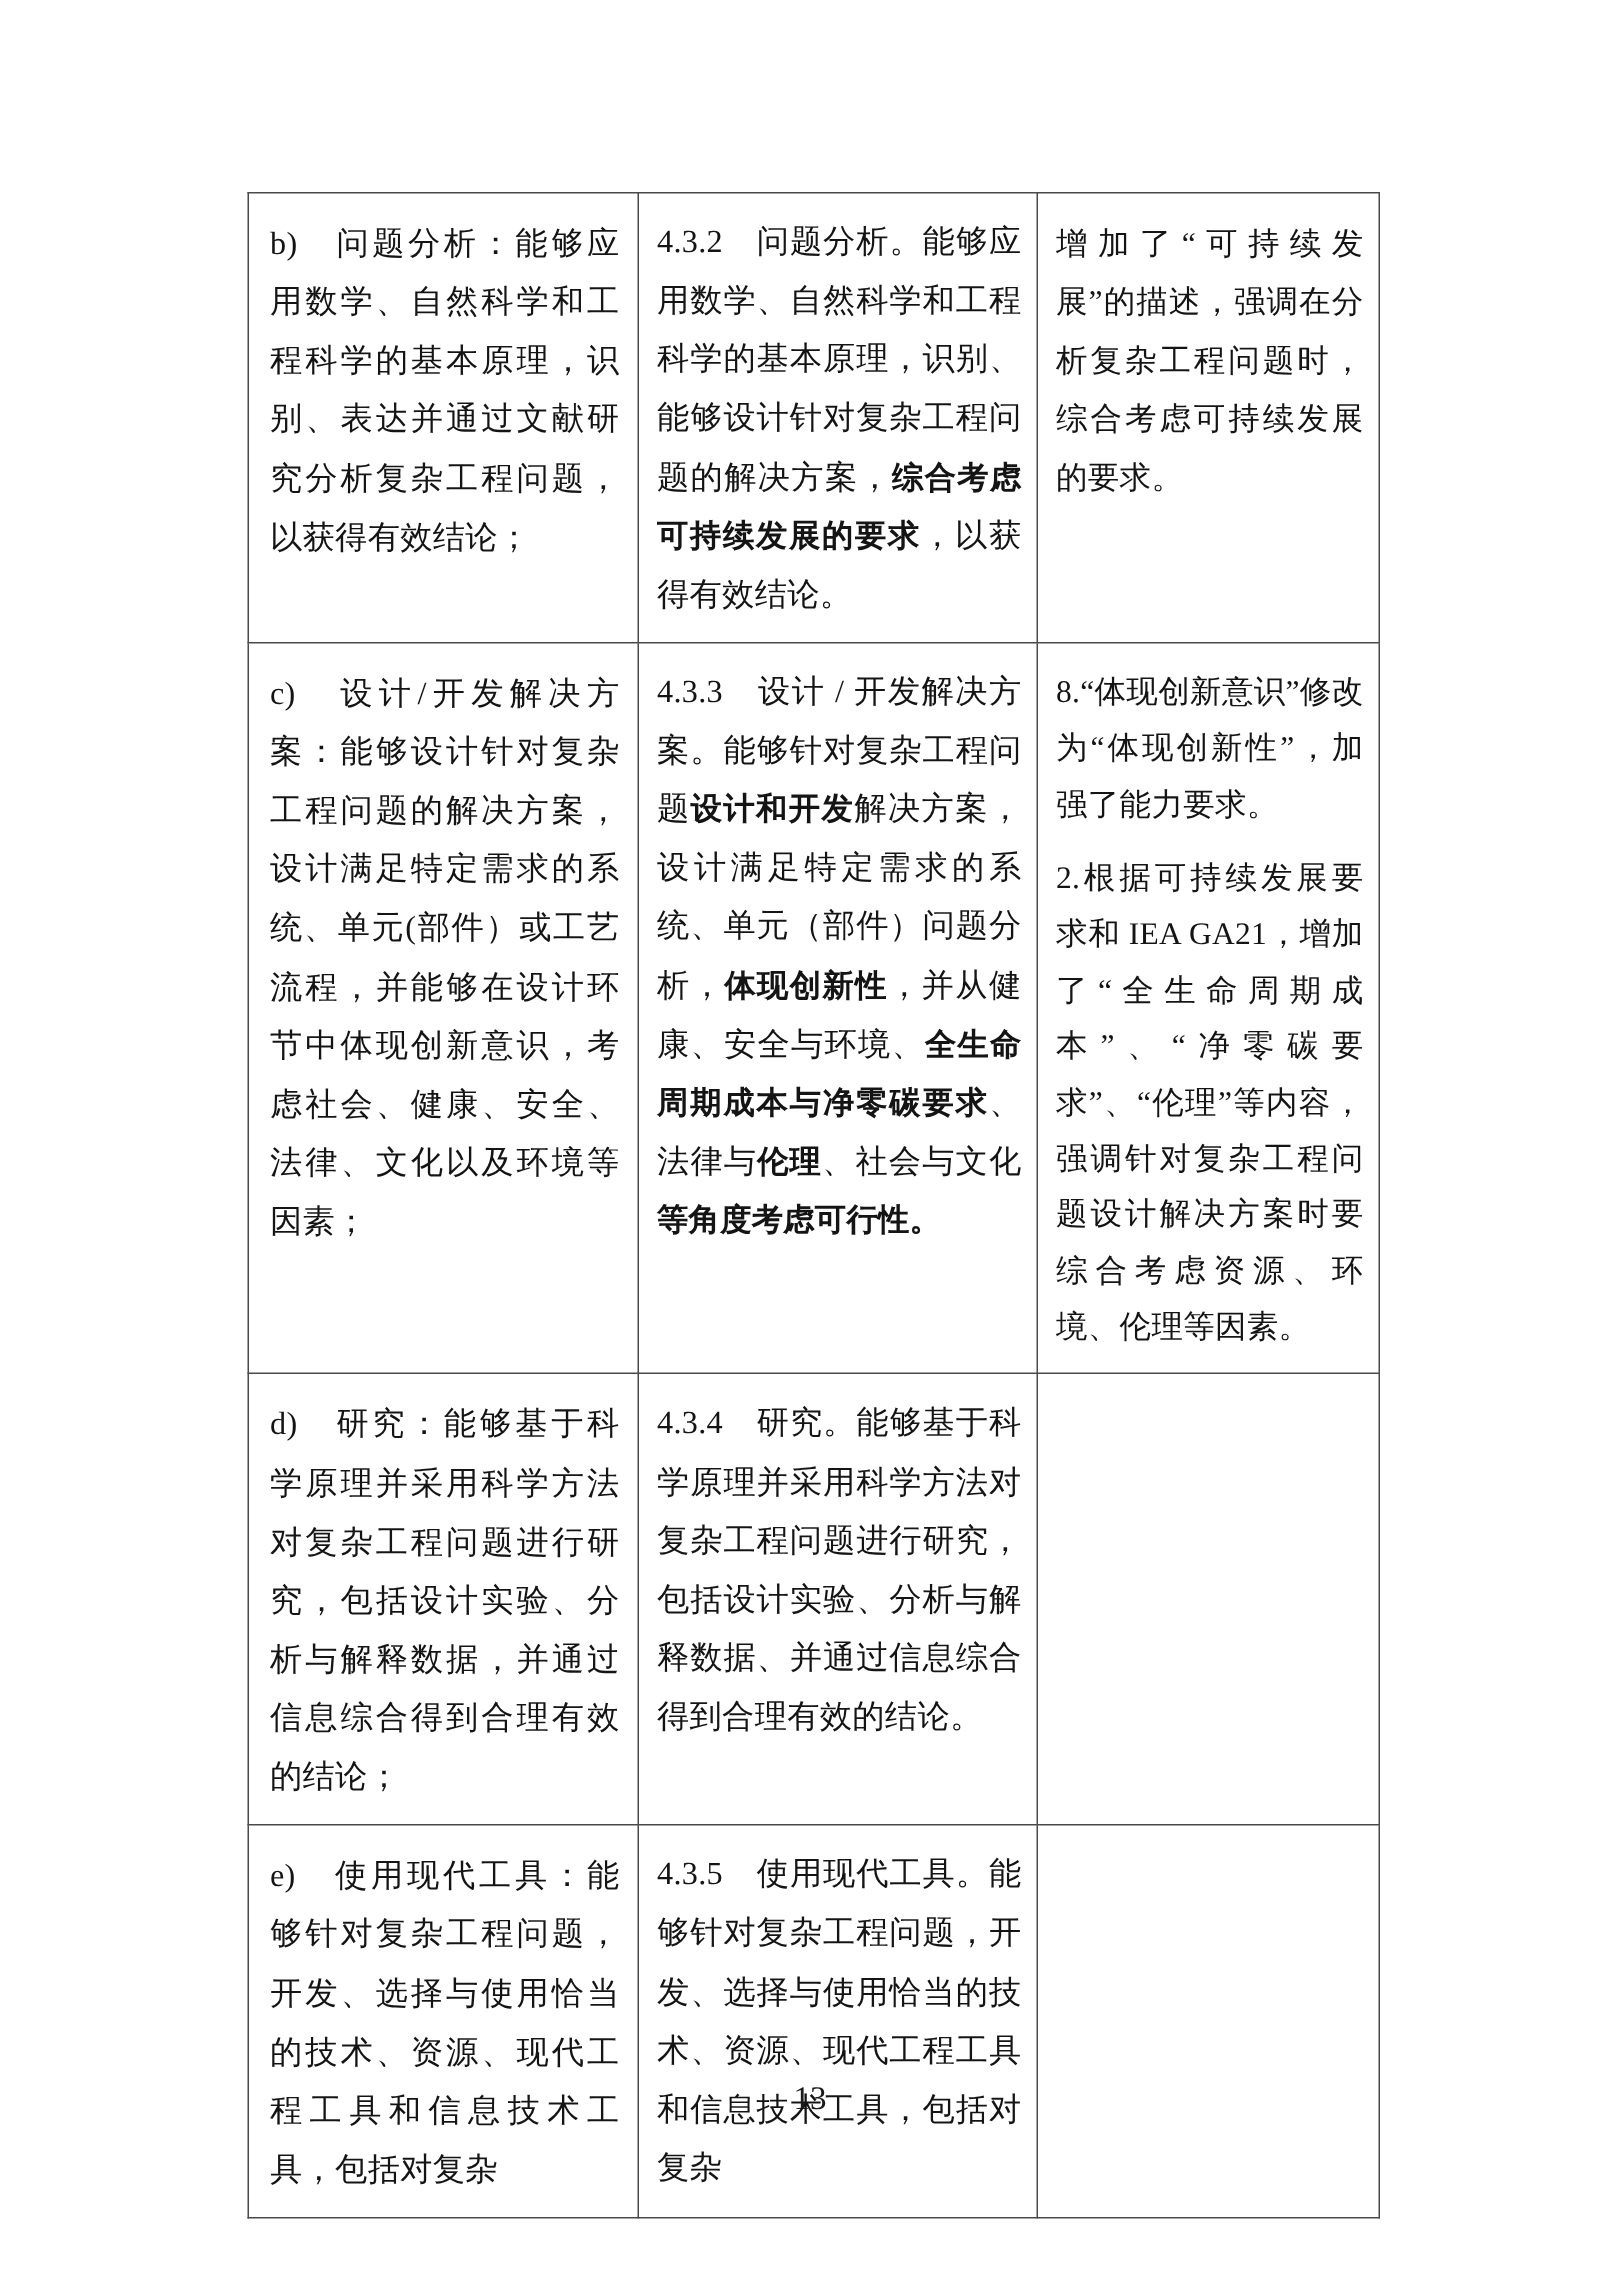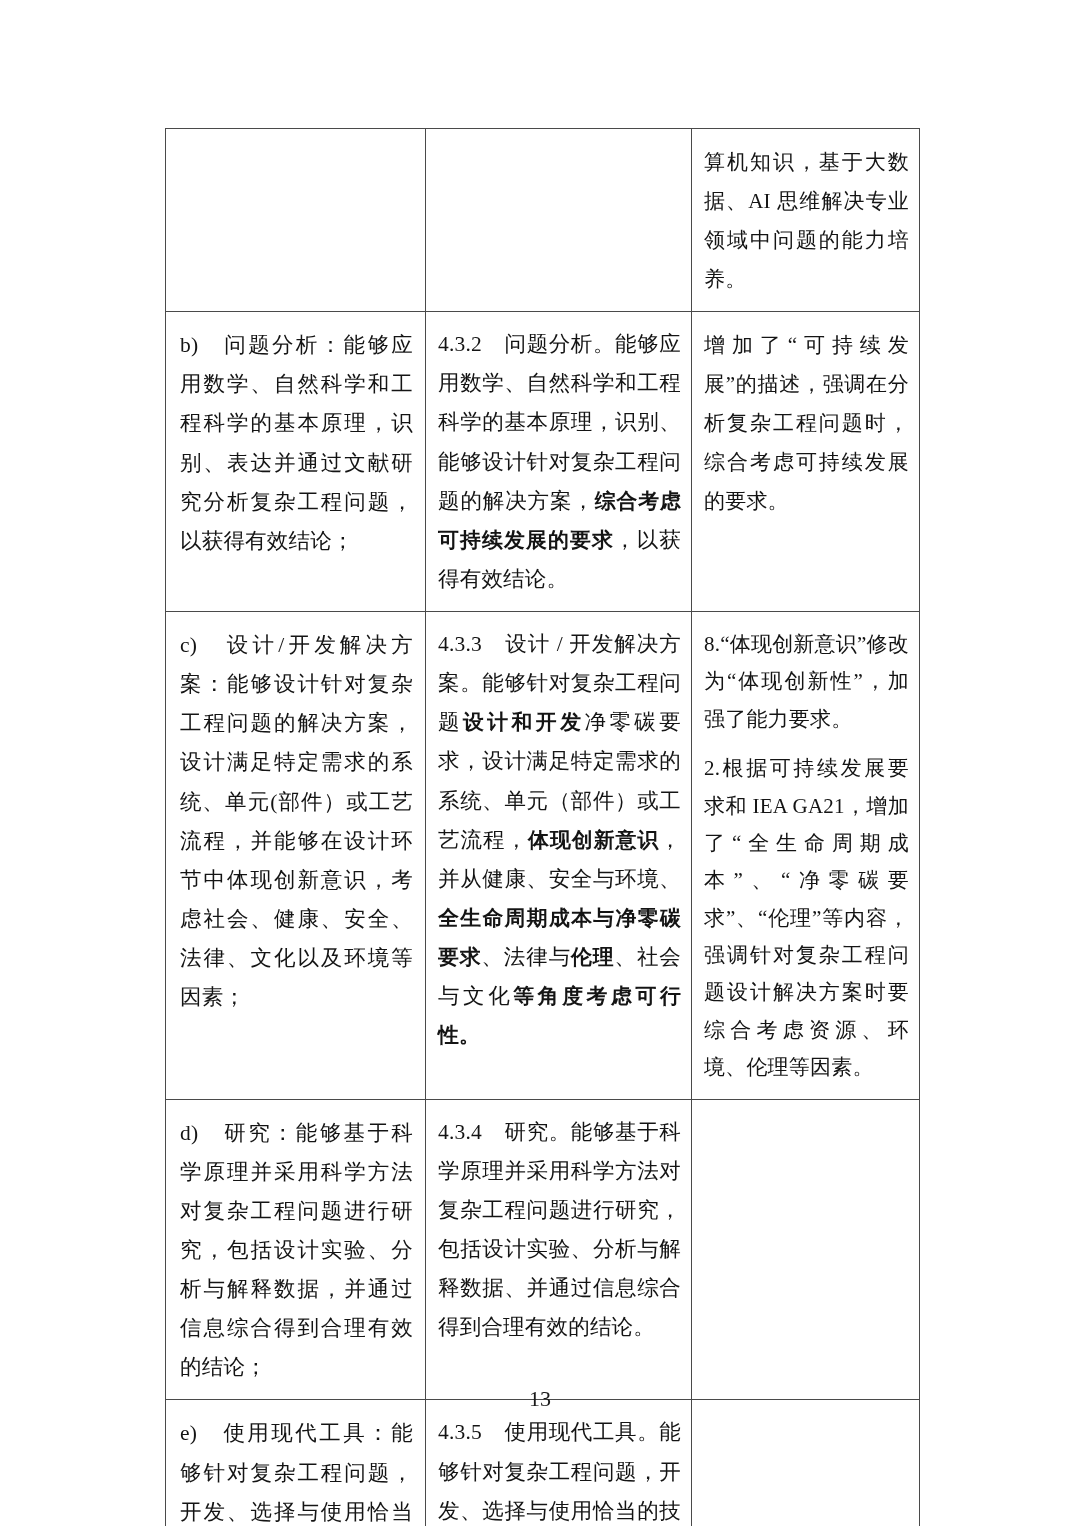--- a/index.html
+++ b/index.html
@@ -89,50 +89,39 @@
   }
 </style>
 </head>
 <body>
 
 <div class="page">
 
   <table class="doc-table">
     <tbody>
 
-      <tr>
-        <td class="col-a r1-a">
-          <div class="cell-inner"></div>
-        </td>
-        <td class="col-b r1-b">
-          <div class="cell-inner"></div>
-        </td>
-        <td class="col-c r1-c">
-          <div class="cell-inner pad-c">算机知识，基于大数据、AI 思维解决专业领域中问题的能力培养。</div>
-        </td>
-      </tr>
 
       <tr>
         <td class="col-a">
           <div class="cell-inner">b)　问题分析：能够应用数学、自然科学和工程科学的基本原理，识别、表达并通过文献研究分析复杂工程问题，以获得有效结论；</div>
         </td>
         <td class="col-b">
           <div class="cell-inner pad-narrow"><span class="latin">4.3.2</span><span>　问题分析。能够应用数学、自然科学和工程科学的基本原理，识别、能够设计针对复杂工程问题的解决方案，</span><span class="bold">综合考虑可持续发展的要求</span><span>，以获得有效结论。</span></div>
         </td>
         <td class="col-c">
           <div class="cell-inner pad-c">增加了“可持续发展”的描述，强调在分析复杂工程问题时，综合考虑可持续发展的要求。</div>
         </td>
       </tr>
 
       <tr>
         <td class="col-a">
           <div class="cell-inner">c)　设计/开发解决方案：能够设计针对复杂工程问题的解决方案，设计满足特定需求的系统、单元(部件）或工艺流程，并能够在设计环节中体现创新意识，考虑社会、健康、安全、法律、文化以及环境等因素；</div>
         </td>
         <td class="col-b">
-          <div class="cell-inner pad-narrow"><span class="latin">4.3.3</span><span>　设计 / 开发解决方案。能够针对复杂工程问题</span><span class="bold">设计和开发</span><span>净零碳要求，设计满足特定需求的系统、单元（部件）或工艺流程，</span><span class="bold">体现创新意识</span><span>，并从健康、安全与环境、</span><span class="bold">全生命周期成本与净零碳要求</span><span>、法律与</span><span class="bold">伦理</span><span>、社会与文化</span><span class="bold">等角度考虑可行性。</span></div>
+          <div class="cell-inner pad-narrow"><span class="latin">4.3.3</span><span>　设计 / 开发解决方案。能够针对复杂工程问题</span><span class="bold">设计和开发</span><span>解决方案，设计满足特定需求的系统、单元（部件）问题分析，</span><span class="bold">体现创新性</span><span>，并从健康、安全与环境、</span><span class="bold">全生命周期成本与净零碳要求</span><span>、法律与</span><span class="bold">伦理</span><span>、社会与文化</span><span class="bold">等角度考虑可行性。</span></div>
         </td>
         <td class="col-c">
           <div class="cell-inner pad-c tight">8.“体现创新意识”修改为“体现创新性”，加强了能力要求。</div>
           <div class="cell-inner pad-c tight" style="padding-top:0;font-family:Liberation Serif, serif;">2.根据可持续发展要求和 IEA GA21，增加了“全生命周期成本”、“净零碳要求”、“伦理”等内容，强调针对复杂工程问题设计解决方案时要综合考虑资源、环境、伦理等因素。</div>
         </td>
       </tr>
 
       <tr>
         <td class="col-a">
           <div class="cell-inner">d)　研究：能够基于科学原理并采用科学方法对复杂工程问题进行研究，包括设计实验、分析与解释数据，并通过信息综合得到合理有效的结论；</div>

